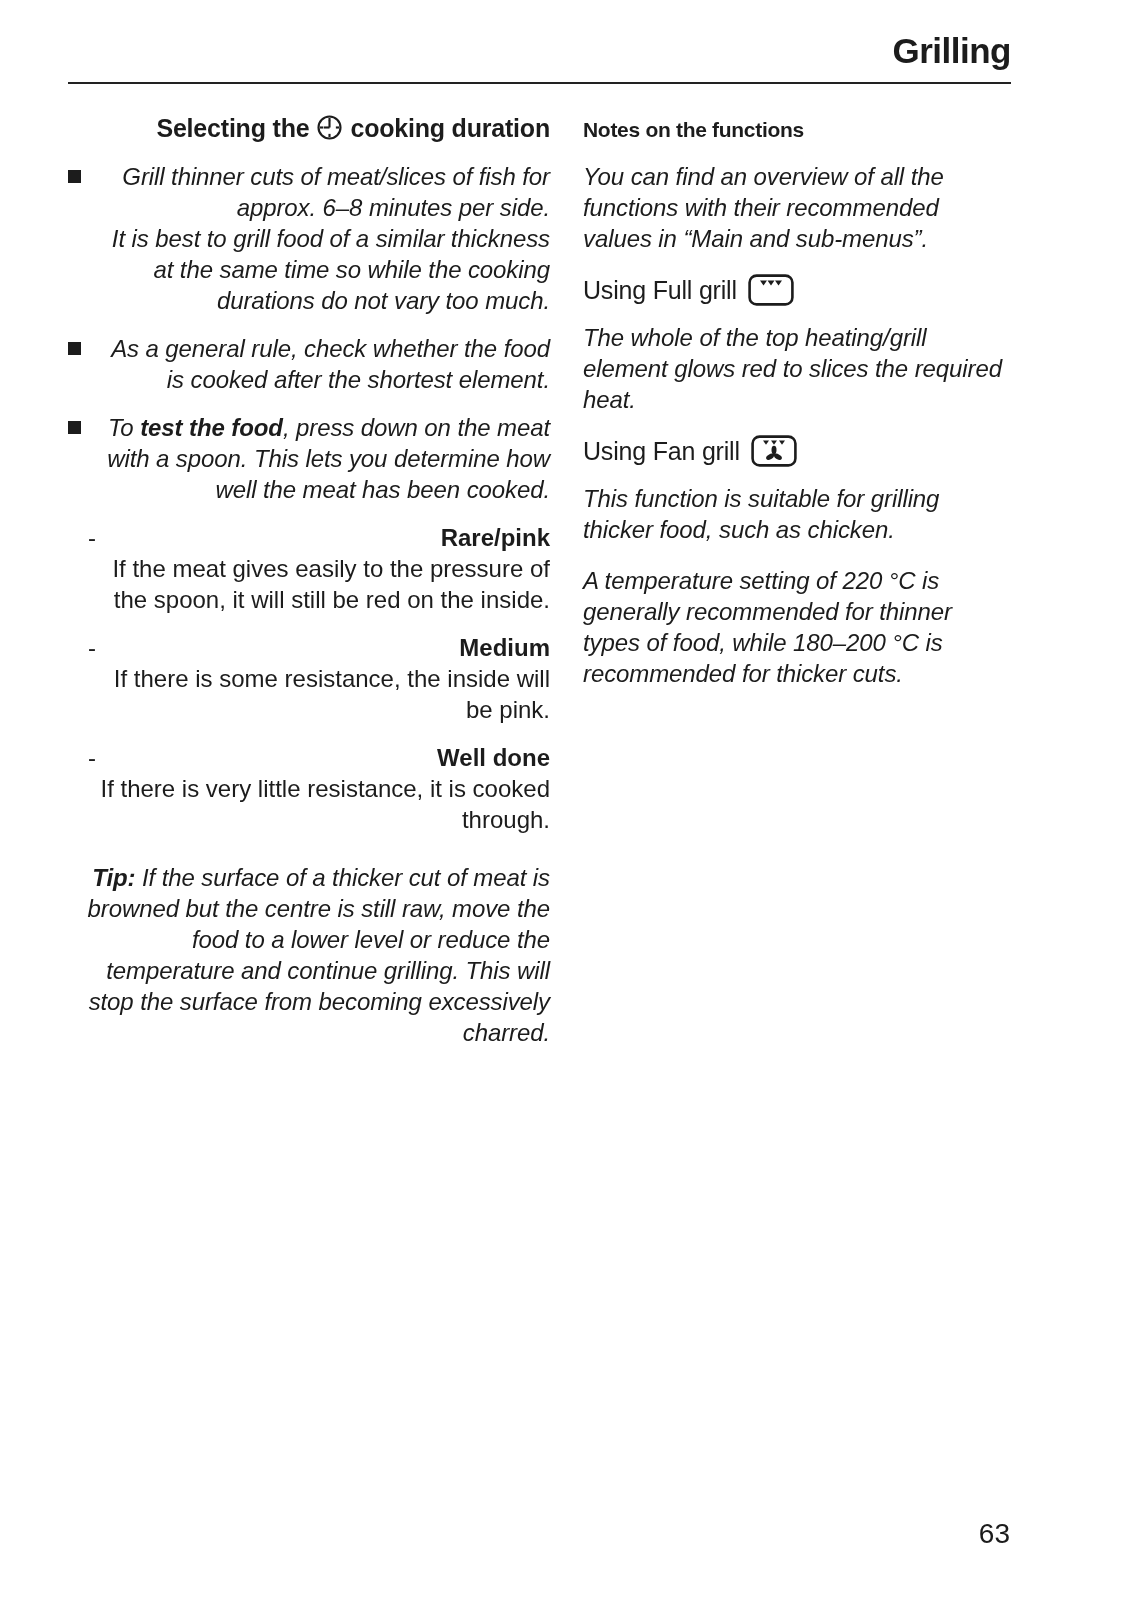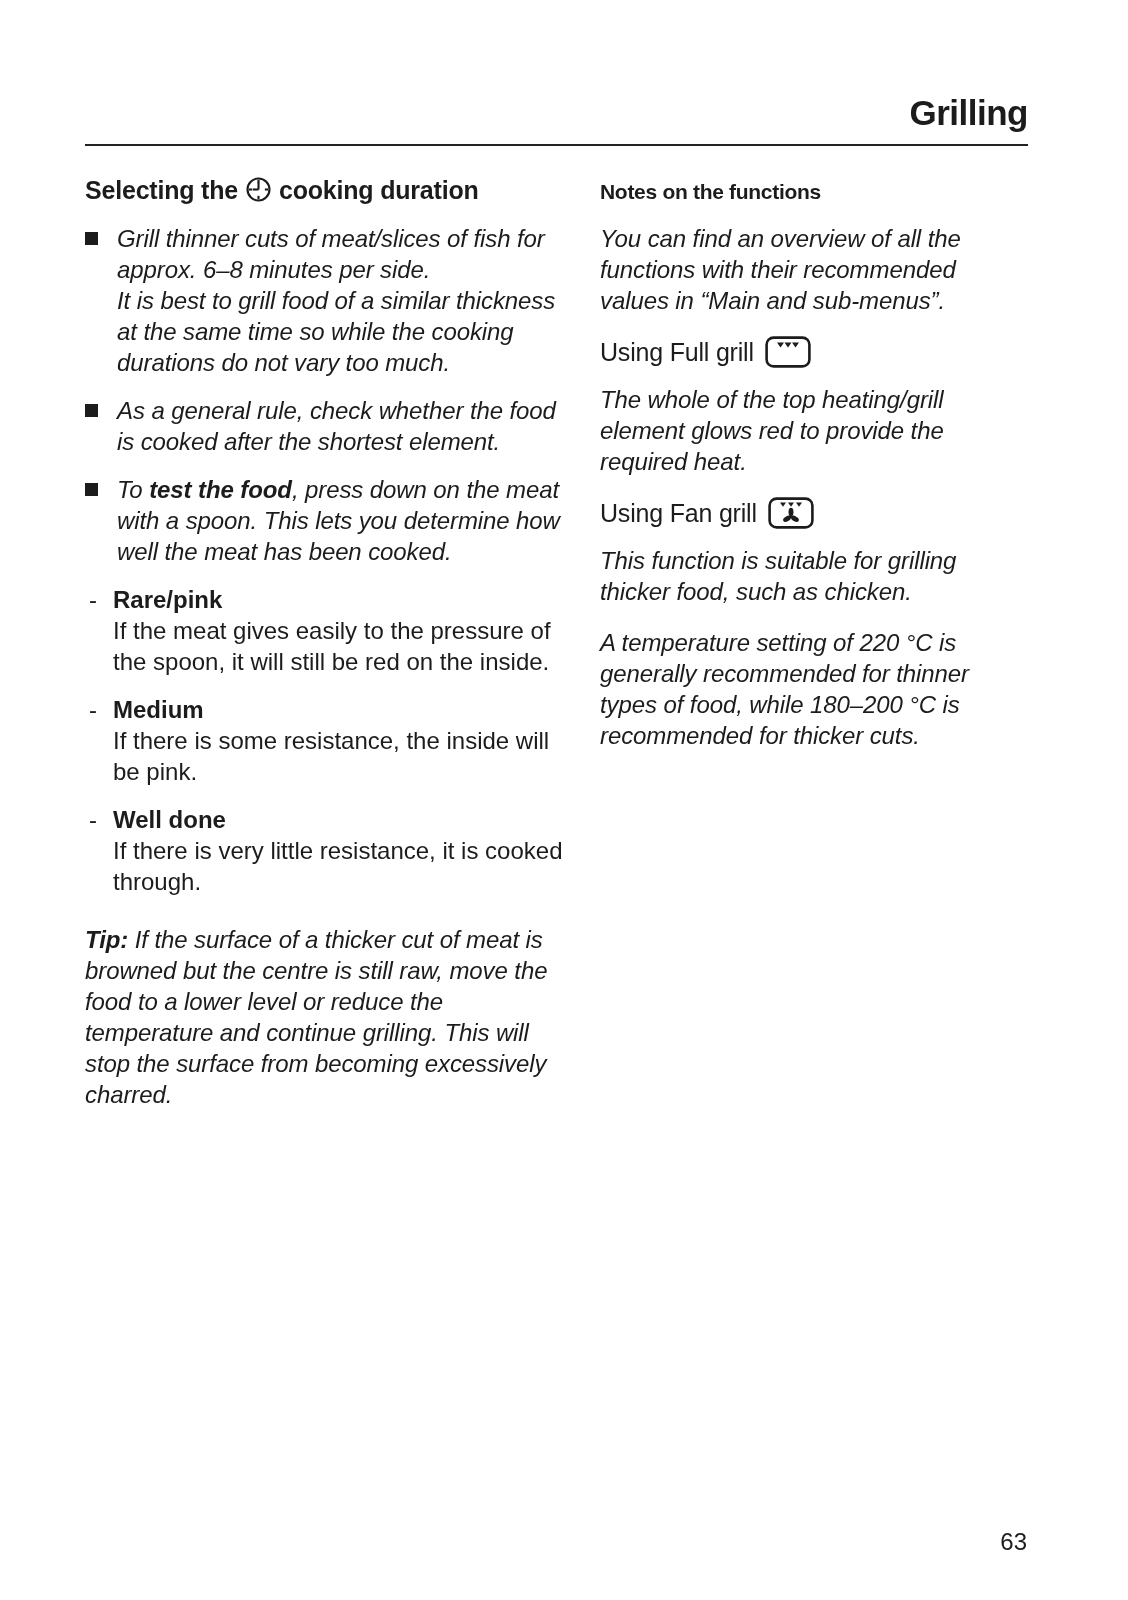--- a/index.html
+++ b/index.html
@@ -7,42 +7,41 @@
   body {
     width: 1128px; height: 1600px;
     background: #ffffff;
     color: #1c1c1c;
     font-family: "Liberation Sans", "DejaVu Sans", sans-serif;
     overflow: hidden;
   }
   .page {
     position: relative;
     width: 1076px; height: 1600px;
-    padding: 94px 65px 0 68px;
-    margin-left: 17px;
+    padding: 32px 65px 0 68px;
   }
   .page-title {
     margin: 0;
     font-size: 35px;
     line-height: 38px;
     font-weight: 700;
     text-align: right;
     letter-spacing: -0.5px;
   }
   .header-rule {
     border: none;
     border-top: 2px solid #222;
     margin: 12px 0 0 0;
   }
   .columns {
     display: flex;
     gap: 33px;
     margin-top: 29px;
   }
-  .col-left  { flex: 0 0 482px; width: 482px; }
+  .col-left  { flex: 0 0 482px; width: 482px; text-align: right; }
   .col-right { flex: 1; }
 
   .h-small {
     margin: 0 0 17px 0;
     font-size: 25px;
     line-height: 31px;
     font-weight: 700;
     letter-spacing: -0.2px;
   }
   .h-large {
@@ -101,22 +100,22 @@
   }
   .tip { margin-top: 27px; }
   .tip b { font-weight: 700; }
 
   .icon-inline { vertical-align: -4px; margin: 0 7px; }
   .icon-grill  { vertical-align: -7px; margin-left: 11px; }
 
   .page-number {
     position: absolute;
     right: 66px;
-    bottom: 44px;
-    font-size: 24px;
+    bottom: 52px;
+    font-size: 28px;
     line-height: 28px;
   }
 </style>
 </head>
 <body>
 
 <div class="page">
 
   <h1 class="page-title">Grilling</h1>
   <hr class="header-rule">
@@ -195,21 +194,21 @@
 
       <h3 class="h-sub">
         <span>Using Full grill</span><svg class="icon-grill" width="46" height="32" viewBox="0 0 46 32">
           <rect x="1.6" y="1.6" width="42.8" height="28.8" rx="7" fill="none" stroke="#1c1c1c" stroke-width="2.6"></rect>
           <path d="M12 6.5 L19 6.5 L15.5 11.5 Z" fill="#1c1c1c"></path>
           <path d="M19.5 6.5 L26.5 6.5 L23 11.5 Z" fill="#1c1c1c"></path>
           <path d="M27 6.5 L34 6.5 L30.5 11.5 Z" fill="#1c1c1c"></path>
         </svg>
       </h3>
 
-      <p>The whole of the top heating/grill element glows red to provide the required heat.</p>
+      <p>The whole of the top heating/grill element glows red to slices the required heat.</p>
 
       <h3 class="h-sub">
         <span>Using Fan grill</span><svg class="icon-grill" width="46" height="32" viewBox="0 0 46 32">
           <rect x="1.6" y="1.6" width="42.8" height="28.8" rx="7" fill="none" stroke="#1c1c1c" stroke-width="2.6"></rect>
           <path d="M12 5.5 L18 5.5 L15 9.8 Z" fill="#1c1c1c"></path>
           <path d="M20 5.5 L26 5.5 L23 9.8 Z" fill="#1c1c1c"></path>
           <path d="M28 5.5 L34 5.5 L31 9.8 Z" fill="#1c1c1c"></path>
           <g fill="#1c1c1c">
             <g transform="rotate(0 23 19.5)">
                 <ellipse cx="23" cy="14.9" rx="2.5" ry="4.2"></ellipse>

